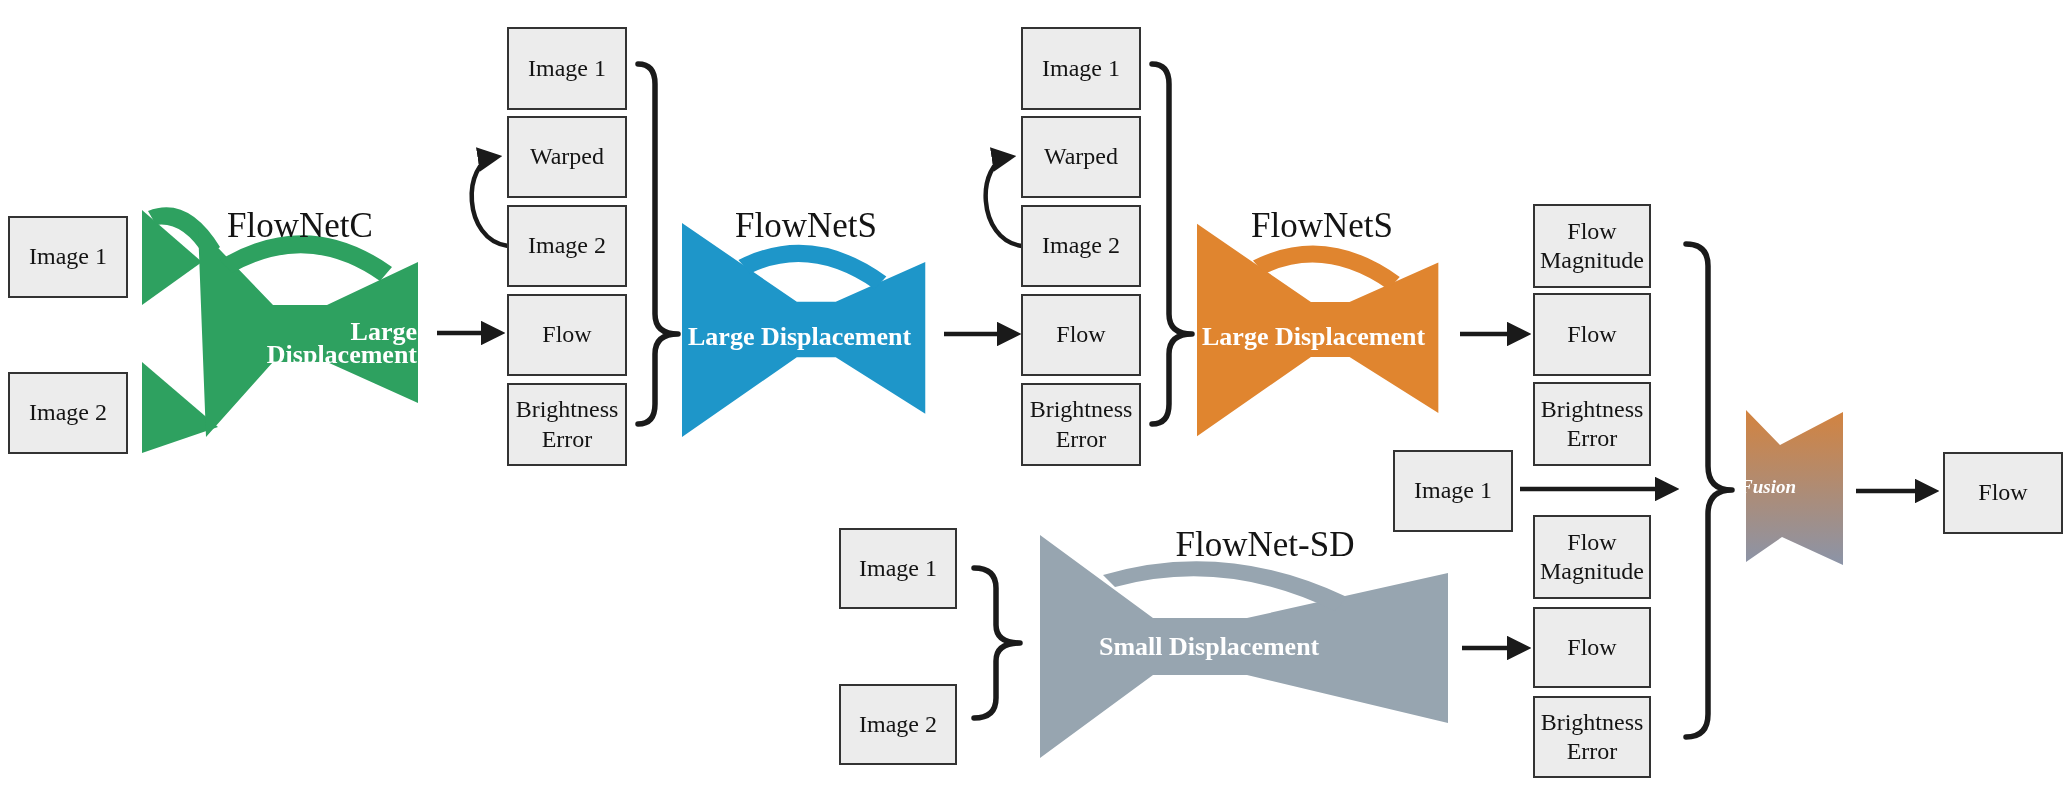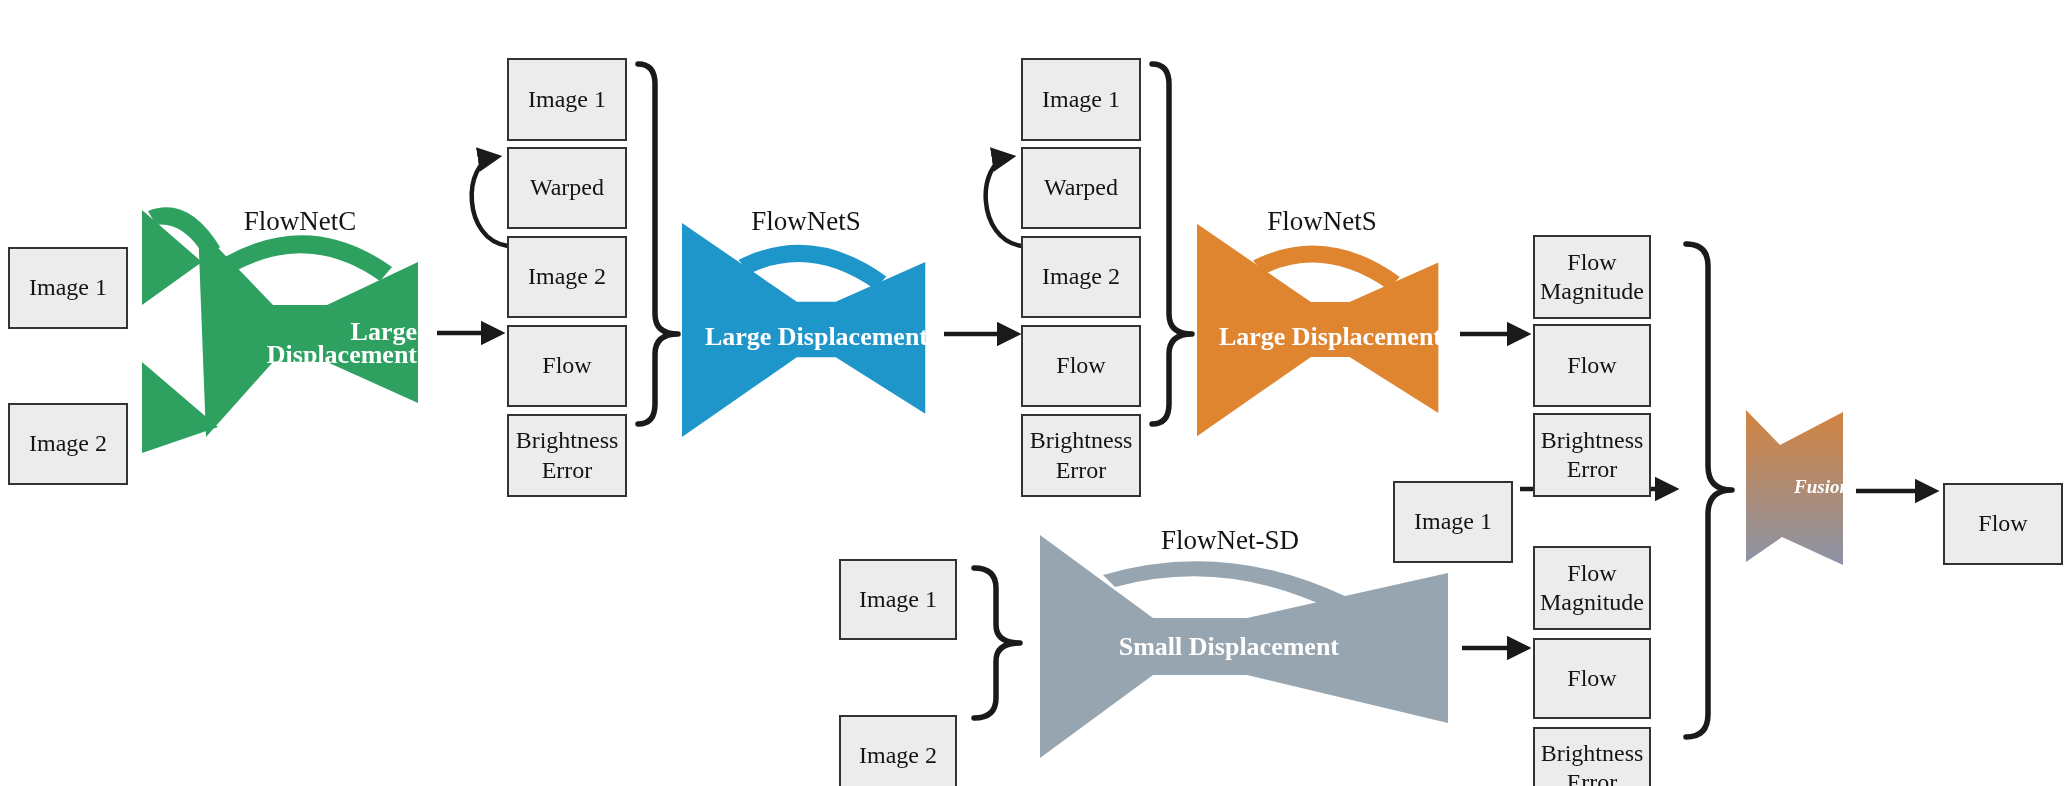--- a/index.html
+++ b/index.html
@@ -13,31 +13,30 @@
   #shape-layer{position:absolute;left:0;top:0;width:2070px;height:786px;}
   .box{
     position:absolute;
     background:#ececec;
     border:2px solid #333333;
     box-sizing:border-box;
     display:flex;align-items:center;justify-content:center;
     text-align:center;
     font-size:24px;line-height:1.22;color:#141414;
     padding:0 2px;
-    margin-top:31px;
   }
   .net-title{
     position:absolute;
-    font-size:27px;color:#141414;
+    font-size:35px;color:#141414;
     text-align:center;white-space:nowrap;
   }
   .net-label{
     position:absolute;
     color:#ffffff;font-weight:bold;font-size:26px;
-    text-align:right;white-space:nowrap;
+    text-align:left;white-space:nowrap;
   }
   .net-label.right{text-align:right;line-height:23px;white-space:normal;}
   .net-label.fusion{font-size:19px;font-style:italic;}
 </style>
 </head>
 <body>
 
 <div id="stage">
 
   <svg id="shape-layer" viewBox="0 0 2070 786" width="2070" height="786" xmlns="http://www.w3.org/2000/svg">
@@ -116,21 +115,21 @@
 
   <div class="box" style="left:1533px;top:515px;width:118px;height:84px">Flow Magnitude</div>
   <div class="box" style="left:1533px;top:607px;width:118px;height:81px">Flow</div>
   <div class="box" style="left:1533px;top:696px;width:118px;height:82px">Brightness Error</div>
 
   <div class="box" style="left:1943px;top:452px;width:120px;height:82px">Flow</div>
 
   <div class="net-title" style="left:190px;top:206px;width:220px">FlowNetC</div>
   <div class="net-title" style="left:696px;top:206px;width:220px">FlowNetS</div>
   <div class="net-title" style="left:1212px;top:206px;width:220px">FlowNetS</div>
-  <div class="net-title" style="left:1120px;top:525px;width:220px">FlowNet-SD</div>
+  <div class="net-title" style="left:1155px;top:525px;width:220px">FlowNet-SD</div>
 
   <div class="net-label right" style="left:230px;top:320px;width:187px">
     <div>Large</div>
     <div>Displacement</div>
   </div>
   <div class="net-label" style="left:688px;top:322px;width:240px">Large Displacement</div>
   <div class="net-label" style="left:1202px;top:322px;width:240px">Large Displacement</div>
   <div class="net-label" style="left:1099px;top:632px;width:240px">Small Displacement</div>
   <div class="net-label fusion" style="left:1740px;top:476px;width:110px">Fusion</div>
 

